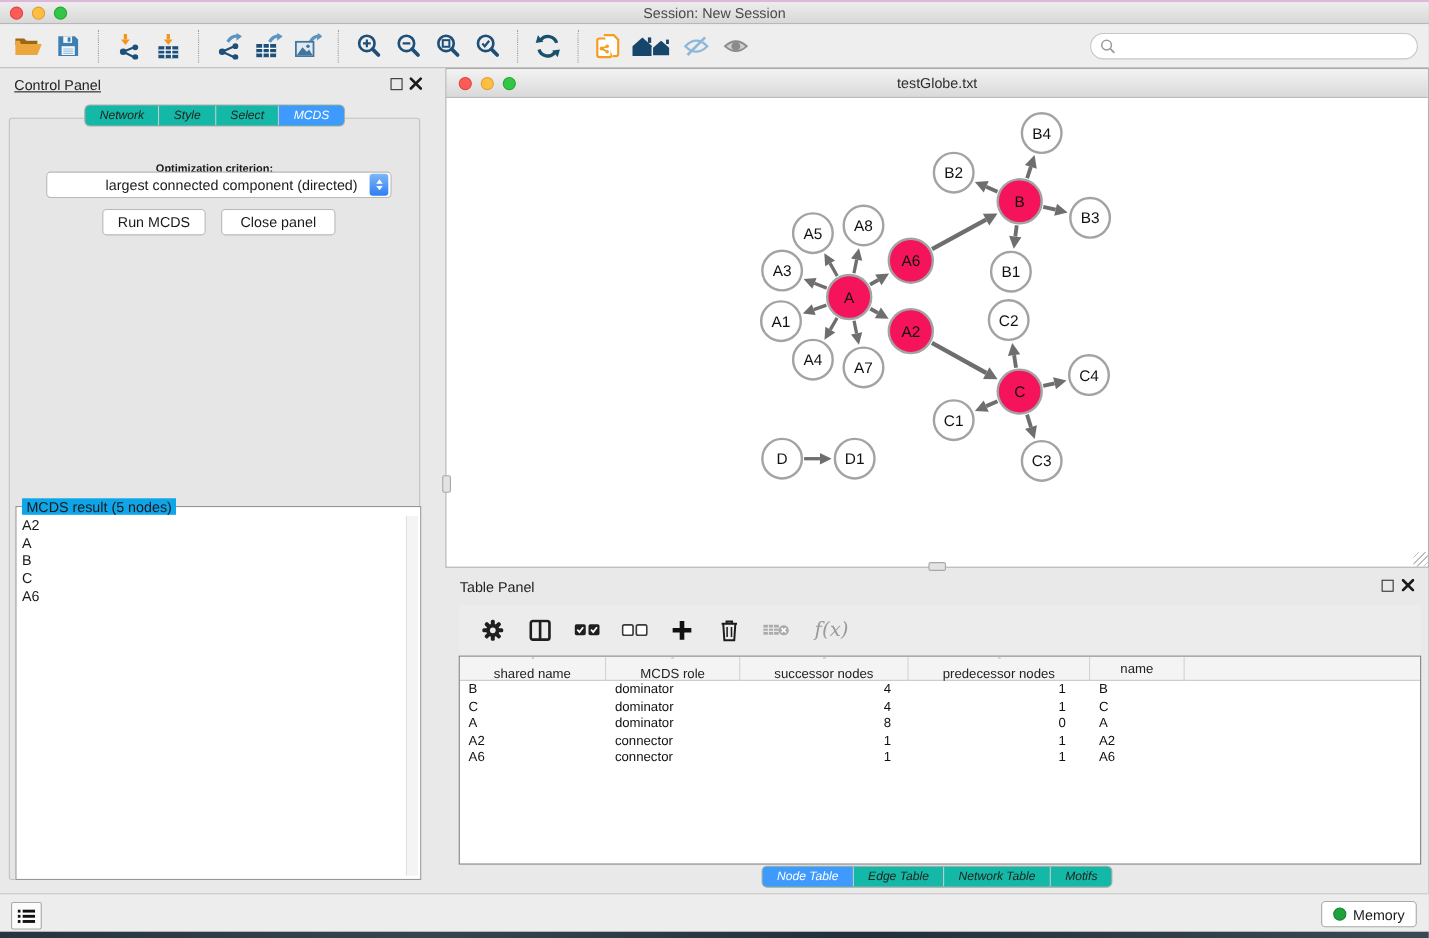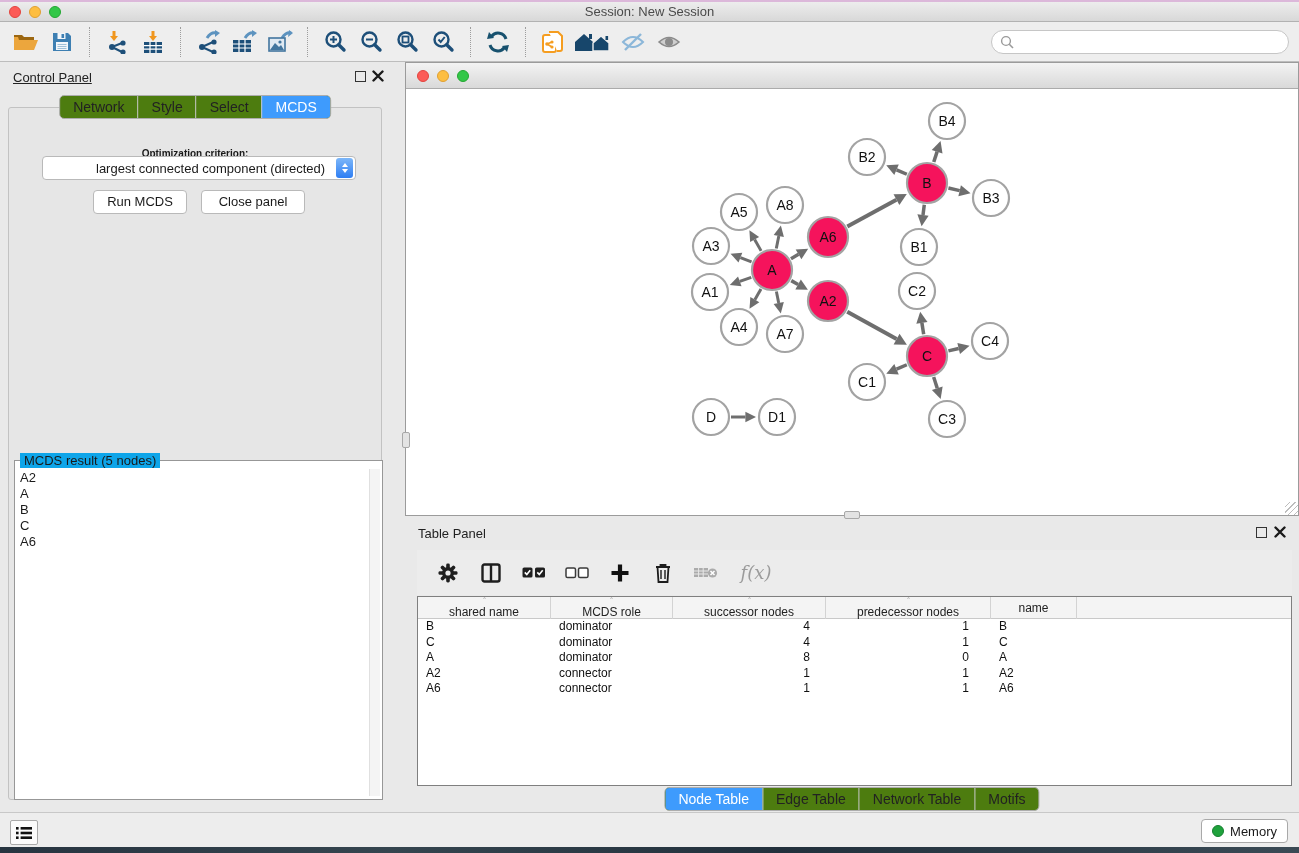--- a/index.html
+++ b/index.html
@@ -23,22 +23,22 @@
   .toolbar{ position:absolute; top:22px; left:0; right:0; height:40px; background:#eeeeee;
     border-bottom:1px solid #bdbdbd; display:flex; align-items:center; padding-left:8px; }
   .tb-btn{ width:36px; height:34px; display:flex; align-items:center; justify-content:center; }
   .tb-sep{ width:0; height:30px; border-left:1px dotted #9d9d9d; margin:0 9px; }
   .search-wrap{ position:absolute; right:10px; top:8px; width:298px; height:24px; background:#fff;
     border:1px solid #c6c6c6; border-radius:12px; display:flex; align-items:center; padding-left:8px; }
   .search-wrap input{ border:none; outline:none; flex:1; font-size:13px; background:transparent;
     font-family:"Liberation Sans", sans-serif; }
 
   
-  .segbar{ display:inline-flex; background:#4d7c0f; border:1px solid #adadad; border-radius:5px;
-    overflow:hidden; font-size:14px; color:#222; white-space:nowrap; }
+  .segbar{ display:inline-flex; background:#14b8a6; border:1px solid #adadad; border-radius:5px;
+    overflow:hidden; font-size:11px; color:#222; white-space:nowrap;font-style:italic; }
   .segbar .seg{ padding:3px 13px; border-left:1px solid #c9c9c9; }
   .segbar .seg:first-child{ border-left:none; }
   .segbar .seg.active{ background:#3e9bfd; color:#fff; }
 
   
   .control-panel{ position:absolute; left:0; top:62px; width:390px; height:750px; }
   .cp-header{ position:absolute; top:0; left:0; right:0; height:30px; }
   .cp-title{ position:absolute; left:13px; top:8px; font-size:13px; color:#222;text-decoration:underline; }
   .panel-float{ position:absolute; top:9px; width:11px; height:11px; border:1.5px solid #333; }
   .panel-close{ position:absolute; top:8px; width:12px; height:12px; }
@@ -318,20 +318,21 @@
     </div>
   </div>
 
   <div class="net-window">
     <div class="net-titlebar">
       <div class="lights">
         <span class="light red"></span>
         <span class="light yellow"></span>
         <span class="light green"></span>
       </div>
+      <div class="net-title">testGlobe.txt</div>
     </div>
     <svg class="net-canvas" width="892" height="426">
         <line x1="355.1204665163887" y1="161.87839569547106" x2="348.6269662764599" y2="150.4655770919598" stroke="#6e6e6e" stroke-width="3"></line>
         <polygon points="343.38500923435623,141.25244047250493 353.1466182029849,147.89405099583348 344.1073143499349,153.03710318808612" fill="#6e6e6e"></polygon>
         <line x1="370.31455497304006" y1="159.42722513479976" x2="372.8027301296334" y2="146.98634935183307" stroke="#6e6e6e" stroke-width="3"></line>
         <polygon points="374.88156116209814,136.5921941895093 377.9017496432262,148.00615325455163 367.7037106160406,145.9665454491145" fill="#6e6e6e"></polygon>
         <line x1="345.52754906265756" y1="172.94526520498002" x2="334.40588407363737" y2="168.5695281601196" stroke="#6e6e6e" stroke-width="3"></line>
         <polygon points="324.5418849856451,164.68861048615543 336.309730479733,163.7305852112932 332.50203766754174,173.408471108946" fill="#6e6e6e"></polygon>
         <line x1="345.26658959941255" y1="188.35701659375684" x2="333.7807167572074" y2="192.43264889260382" stroke="#6e6e6e" stroke-width="3"></line>
         <polygon points="323.7909826551062,195.97739325141393 332.04178556231943,187.53202461610135 335.5196479520954,197.3332731691063" fill="#6e6e6e"></polygon>

